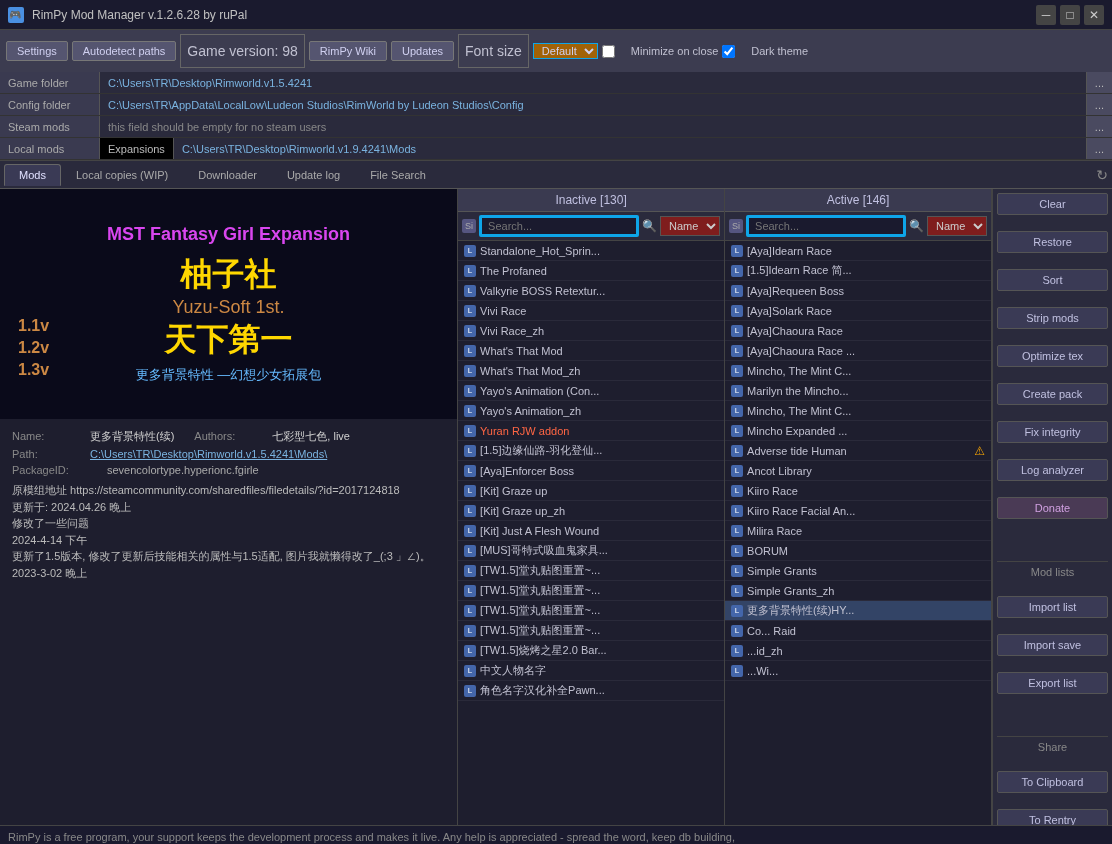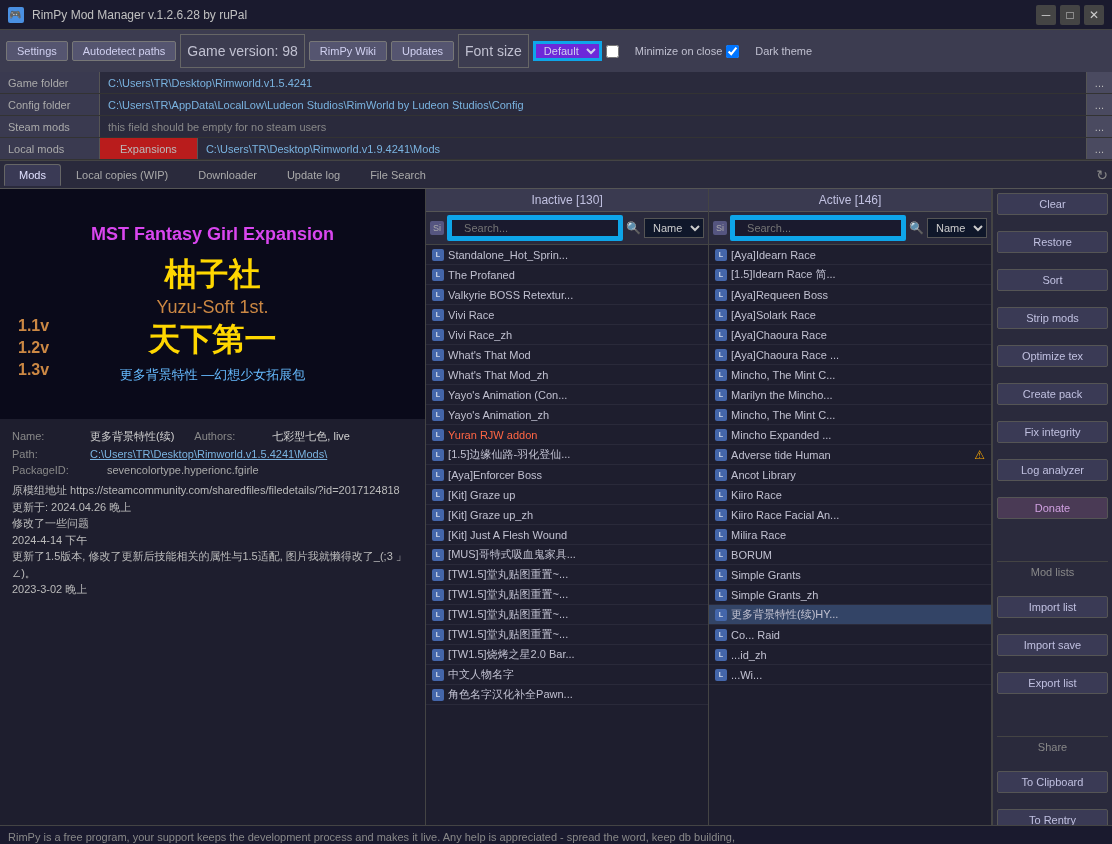--- a/index.html
+++ b/index.html
@@ -61,23 +61,23 @@
     .toolbar-btn {
       background: #555570;
       color: #d0d0f0;
       border: 1px solid #777;
       padding: 3px 10px;
       cursor: pointer;
       font-size: 11px;
       border-radius: 2px;
     }
     .toolbar-select {
-      background: #6d28d9;
+      background: #a16207;
       color: #d0d0f0;
-      border: 3px solid #0ea5e9;
+      border: 1px solid #0ea5e9;
       padding: 0 4px;
       font-size: 11px;
     }
     .toolbar-text {
       color: #c0c0d0;
       font-size: 14px;
       padding: 8px 6px;
       background: #3c3c50;
       border: 1px solid #666;
     }
@@ -137,23 +137,23 @@
       color: #aaa;
       padding: 0 8px;
       min-width: 100px;
       height: 100%;
       display: flex;
       align-items: center;
       font-size: 11px;
       border-right: 1px solid #555;
     }
     .path-tag {
-      background: #b91c1c;
+      background: #000000;
       color: #bbb;
-      padding: 0 20px;
+      padding: 0 8px;
       height: 100%;
       display: flex;
       align-items: center;
       font-size: 11px;
       border-right: 1px solid #555;
     }
 
     .tabs-bar {
       background: #2a2a3c;
       display: flex;
@@ -320,35 +320,35 @@
       background: #555580;
       border-radius: 2px;
       display: flex; align-items: center; justify-content: center;
       font-size: 9px;
       color: #aaa;
       flex-shrink: 0;
     }
     .search-input {
       flex: 1;
       background: #1a1a2e;
-      border: 5px solid #0ea5e9;
+      border: 3px solid #0ea5e9;
       color: #ccc;
-      padding: 2px 12px;
+      padding: 2px 6px;
       font-size: 11px;
       border-radius: 2px;
     }
     .search-icon-btn {
       background: none;
       border: none;
       color: #888;
       cursor: pointer;
       font-size: 12px;
     }
     .sort-select {
-      background: #0f172a;
+      background: #7f1d1d;
       border: 1px solid #555;
       color: #ccc;
       padding: 2px 4px;
       font-size: 11px;
       width: 60px;
     }
     .mod-items {
       flex: 1;
       overflow-y: auto;
       background: #1e1e2e;

